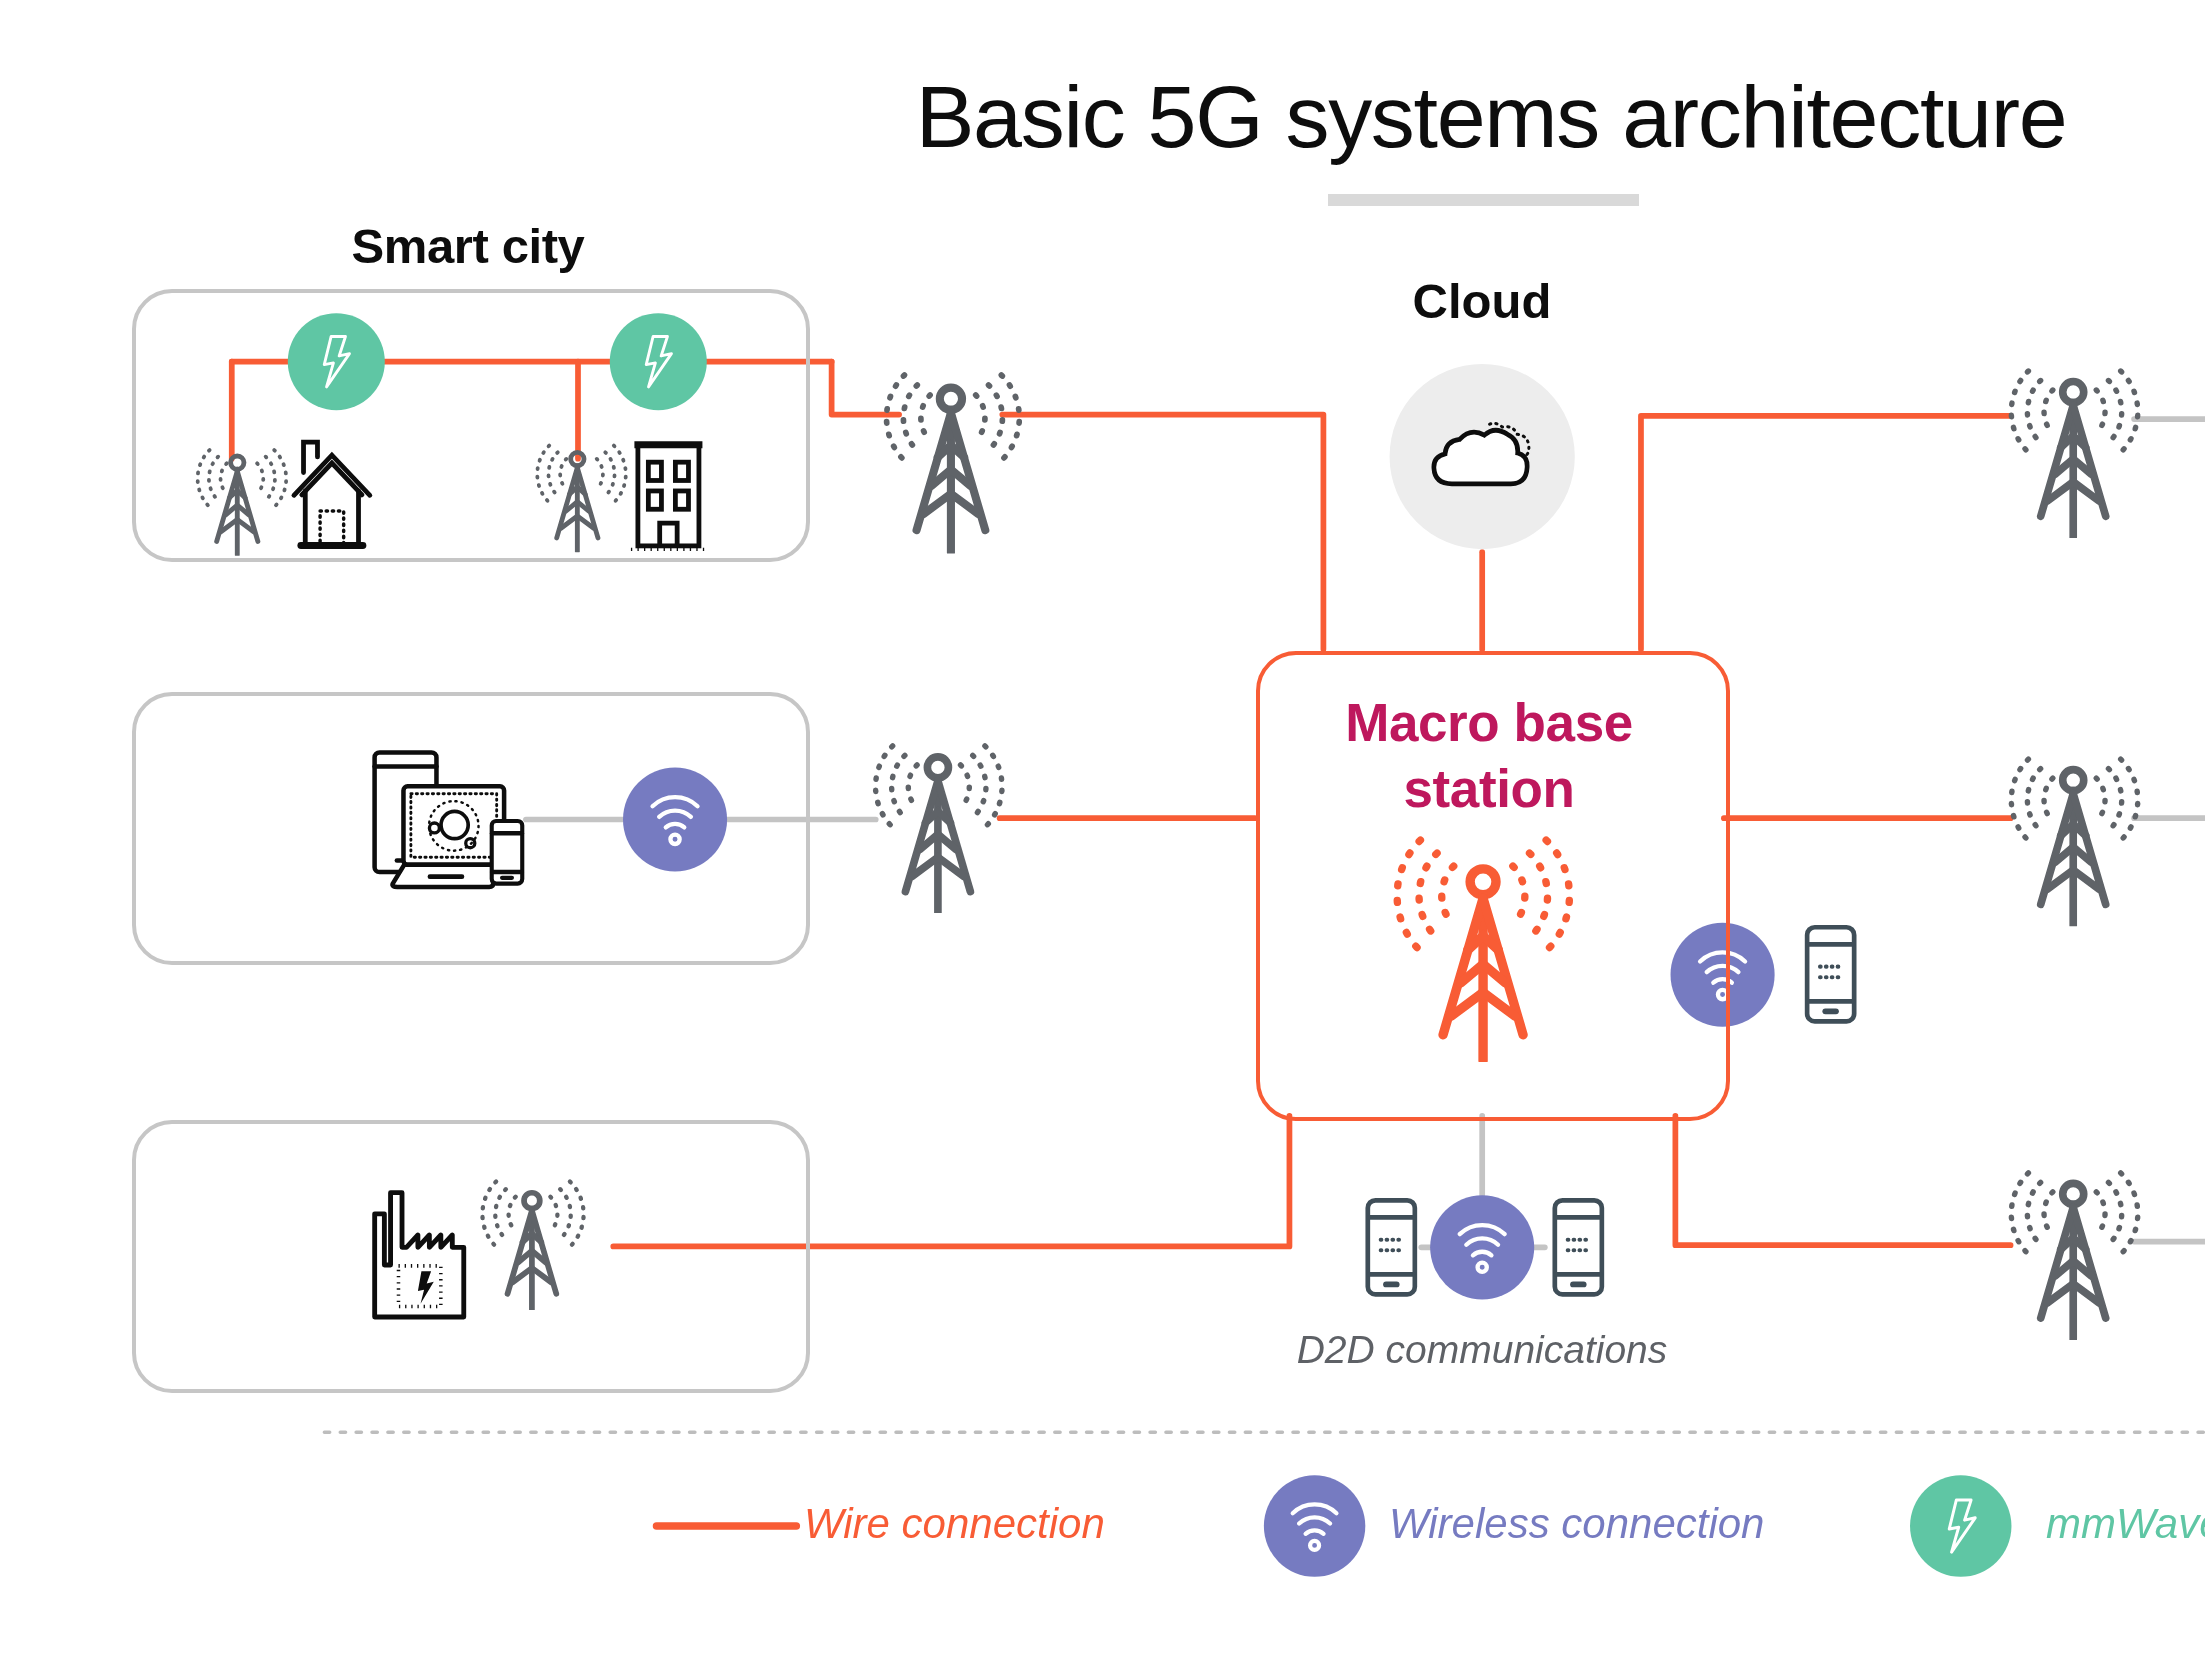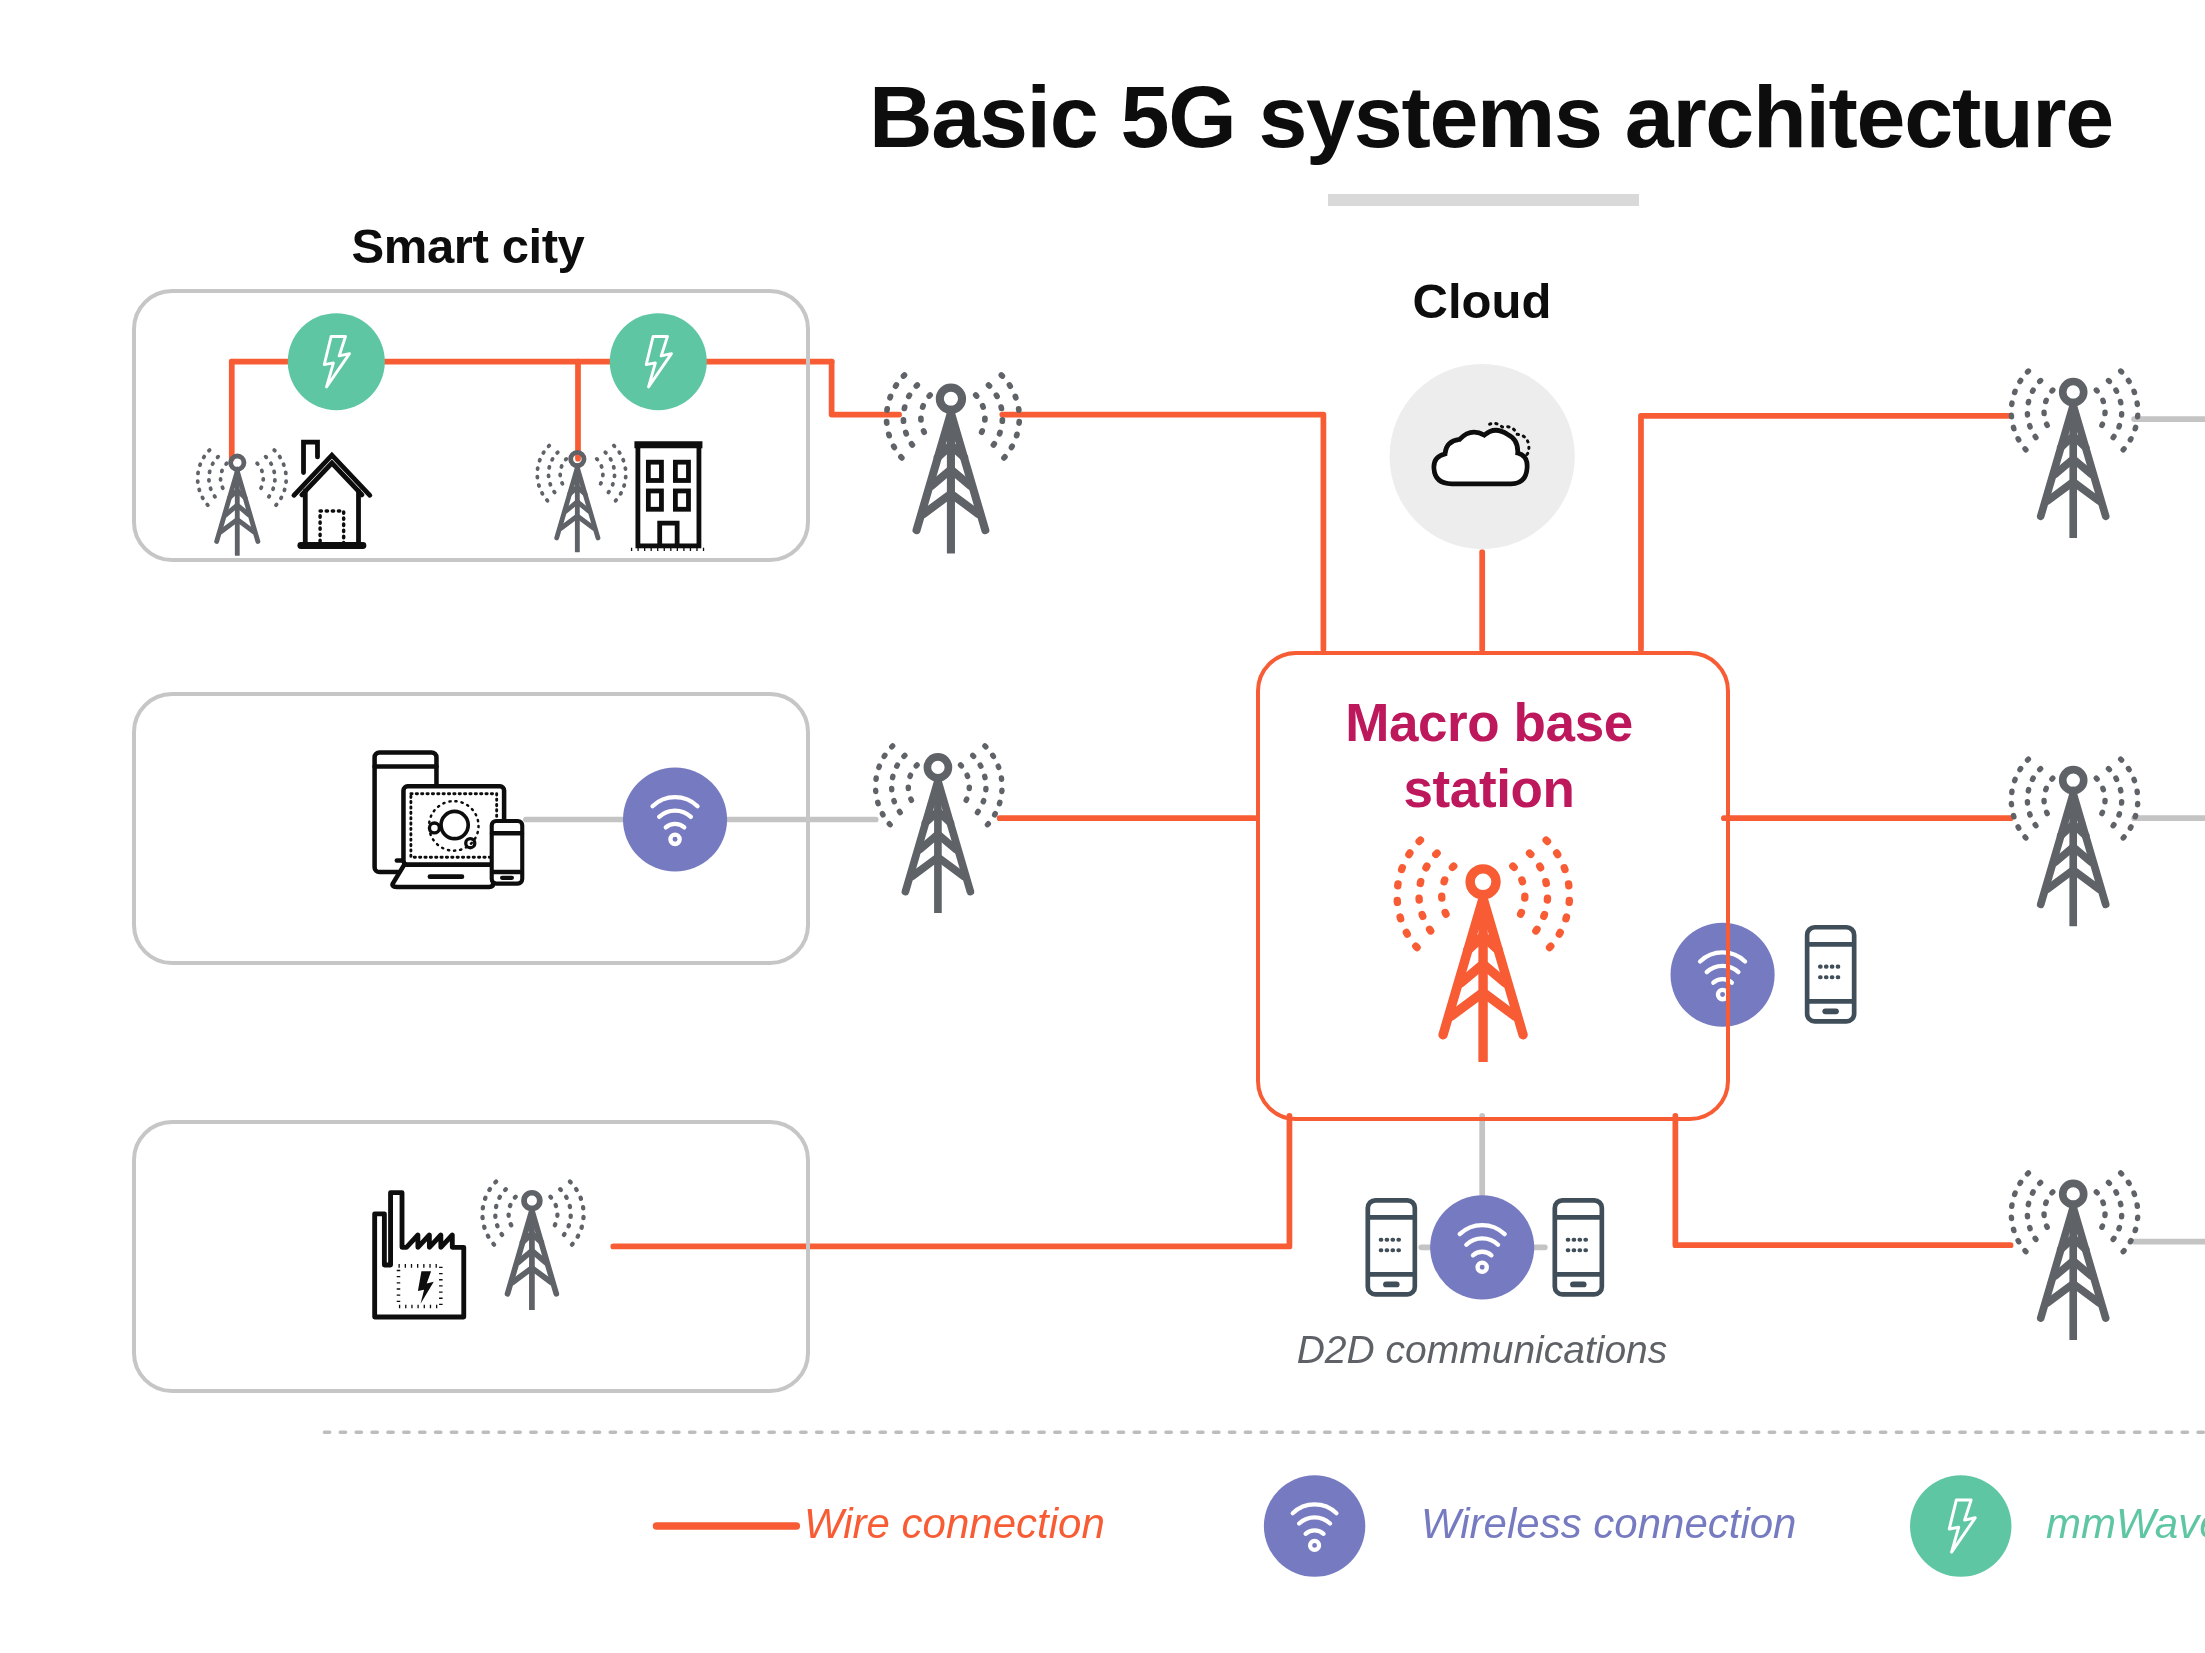--- a/index.html
+++ b/index.html
@@ -5,21 +5,21 @@
   html,body{
     margin:0;padding:0;background:#ffffff;
     width:2941px;height:1654px;
     font-family:"Liberation Sans", sans-serif;
     overflow:hidden;
   }
   #canvas{position:relative;width:2941px;height:1654px;background:#fff;}
   #art{position:absolute;left:0;top:0;}
   .label{position:absolute;white-space:nowrap;color:#0d0d0d;}
   .title{
-    font-size:88px;font-weight:bold;letter-spacing:-1.3px;
+    font-size:88px;font-weight:normal;letter-spacing:-1.3px;
     transform:translateX(-50%);
   }
   .title-underline{
     position:absolute;background:#d9d9d9;
   }
   .section-title{
     font-size:49px;font-weight:bold;letter-spacing:-0.4px;
     transform:translateX(-50%);
   }
   .cloud-label{
@@ -347,17 +347,17 @@
 
   <div class="label section-title" style="left:468px;top:218px;">Smart city</div>
 
   <div class="label cloud-label" style="left:1482px;top:273px;">Cloud</div>
 
   <div class="macro-label" style="left:1489px;top:690px;">Macro base station</div>
 
   <div class="label d2d-label" style="left:1482px;top:1328px;">D2D communications</div>
 
   <div class="label legend-text legend-wire" style="left:804px;top:1500px;">Wire connection</div>
-  <div class="label legend-text legend-wireless" style="left:1389px;top:1500px;margin-left:32px;">Wireless connection</div>
+  <div class="label legend-text legend-wireless" style="left:1389px;top:1500px;">Wireless connection</div>
   <div class="label legend-text legend-mmwave" style="left:2046px;top:1500px;">mmWave</div>
 
 </div>
 
 
 </body></html>

